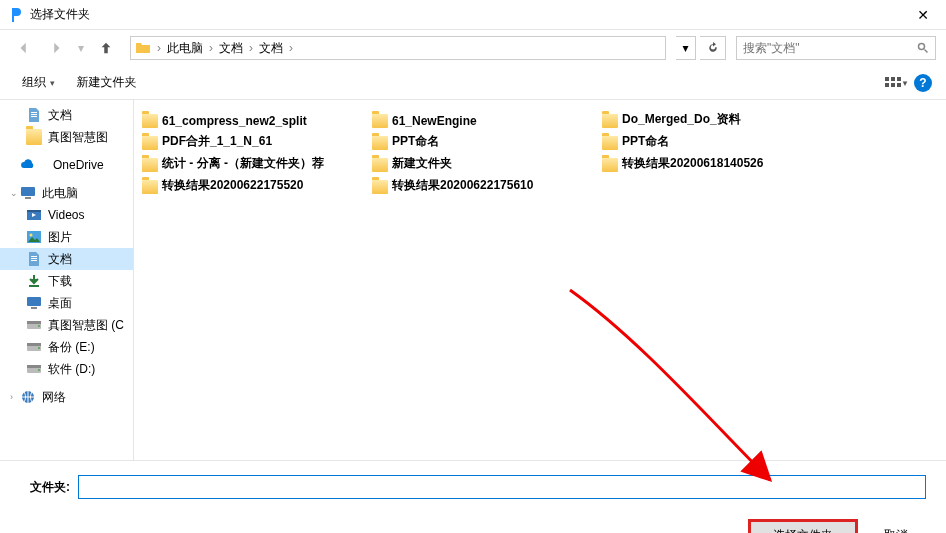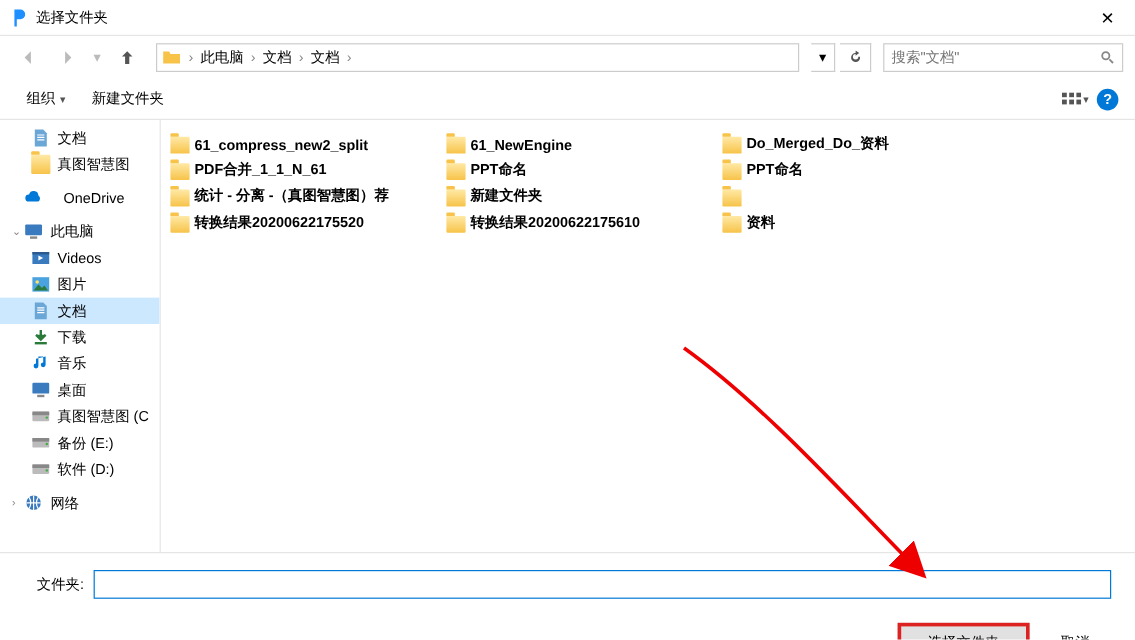--- a/index.html
+++ b/index.html
@@ -42,21 +42,21 @@
 .side-group { margin-bottom: 6px; }
 
 .content { flex: 1; padding: 6px 4px; overflow-y: auto; display: flex; flex-wrap: wrap; align-content: flex-start; }
 .folder-item { width: 230px; height: 22px; display: flex; align-items: flex-end; gap: 4px; padding: 0 4px; cursor: pointer; font-weight: bold; }
 .folder-ico-sm { width: 16px; height: 14px; background: linear-gradient(#ffe9a6,#f7c349); border-radius: 1px; position:relative; flex-shrink:0;}
 .folder-ico-sm::before { content:""; position:absolute; top:-3px; left:0; width:7px; height:3px; background:#f7c349; border-radius:1px 1px 0 0;}
 
 
 .footer { border-top: 1px solid #e5e5e5; padding: 14px 20px 10px 20px; }
 .footer-row1 { display: flex; align-items: center; margin-bottom: 20px; }
-.footer-row1 label { width: 50px; text-align: right; margin-right: 8px; }
+.footer-row1 label { width: 50px; text-align: right; margin-right: 8px; font-weight: bold; }
 .footer-row1 input { flex: 1; height: 24px; border: 1px solid #0078d7; padding: 0 4px; outline:none;}
 .footer-row2 { display: flex; justify-content: flex-end; gap: 8px; align-items: center; }
 .btn { height: 26px; padding: 0 18px; border: 1px solid #adadad; background: #e1e1e1; cursor: pointer; font-size: 12px; display:flex; align-items:center;}
 .btn.primary { border: 3px solid #d22; background:#e1e1e1; padding:0 22px; height:32px;}
 .btn.cancel { border:none; background:transparent; }
 
 
 .red-arrow { position: absolute; pointer-events: none; }
 
 
@@ -196,26 +196,20 @@
           </div>
           <div class="side-item">
             <svg class="ico" viewBox="0 0 16 16">
               <path fill="#2a7a3a" d="M8 2v7M4 6l4 4 4-4" stroke="#2a7a3a" stroke-width="2"></path>
               <rect x="3" y="12" width="10" height="2" fill="#2a7a3a"></rect>
             </svg>
             <span>下载</span>
           </div>
           <div class="side-item">
             <svg class="ico" viewBox="0 0 16 16">
-              <path fill="#0078d7" d="M6 2v8a2 2 0 1 1-2-2V4l8-2v7a2 2 0 1 1-2-2V2z"></path>
-            </svg>
-            <span>音乐</span>
-          </div>
-          <div class="side-item">
-            <svg class="ico" viewBox="0 0 16 16">
               <rect x="1" y="2" width="14" height="9" fill="#3a7bbf" rx="1"></rect>
               <rect x="5" y="12" width="6" height="2" fill="#888"></rect>
             </svg>
             <span>桌面</span>
           </div>
           <div class="side-item">
             <svg class="ico" viewBox="0 0 16 16">
               <rect x="1" y="4" width="14" height="8" fill="#bbb" rx="1"></rect>
               <rect x="1" y="4" width="14" height="3" fill="#888"></rect>
               <circle cx="13" cy="9" r="1" fill="#4a4"></circle>
@@ -271,40 +265,37 @@
       <div class="folder-item">
         <span class="folder-ico-sm"></span>
         <span>PPT命名</span>
       </div>
       <div class="folder-item">
         <span class="folder-ico-sm"></span>
         <span>PPT命名</span>
       </div>
       <div class="folder-item">
         <span class="folder-ico-sm"></span>
-        <span>统计 - 分离 -（真图智慧图）荐</span>
+        <span>统计 - 分离 -（新建文件夹）荐</span>
       </div>
       <div class="folder-item">
         <span class="folder-ico-sm"></span>
         <span>新建文件夹</span>
       </div>
       <div class="folder-item">
         <span class="folder-ico-sm"></span>
+        <span>转换结果20200618140526</span>
       </div>
       <div class="folder-item">
         <span class="folder-ico-sm"></span>
         <span>转换结果20200622175520</span>
       </div>
       <div class="folder-item">
         <span class="folder-ico-sm"></span>
         <span>转换结果20200622175610</span>
-      </div>
-      <div class="folder-item">
-        <span class="folder-ico-sm"></span>
-        <span>资料</span>
       </div>
     </div>
 </div>
 
 <div class="footer">
   <div class="footer-row1">
     <label>文件夹:</label>
     <input value="" style="">
   </div>
   <div class="footer-row2">

